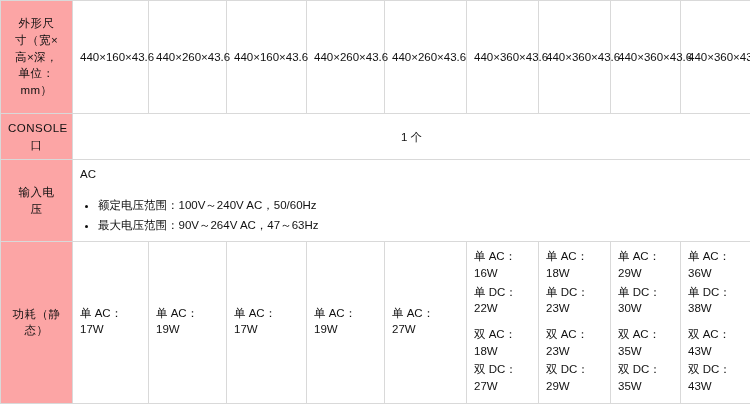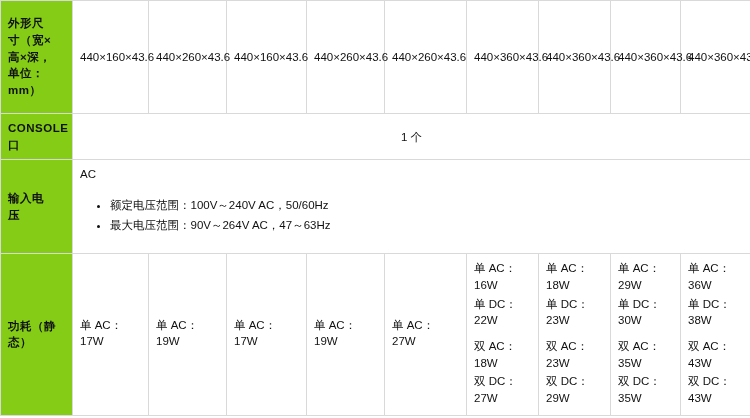--- a/index.html
+++ b/index.html
@@ -21,24 +21,25 @@
   }
   table.spec td {
     border: 1px solid #d9d9d9;
     vertical-align: middle;
     padding: 6px 7px;
     font-size: 11.5px;
     line-height: 1.45;
     color: #111111;
   }
   td.label {
-    background: #84cc16;
-    font-weight: bold;
+    background: #fca5a5;
+    font-weight: normal;
     width: 72px;
     letter-spacing: 0.5px;
+    text-align: center;
   }
   td.label .lbl {
     display: block;
   }
   .col-dim {
     font-size: 11px;
     line-height: 1.5;
   }
   td.weight-cell {
     font-size: 11.5px;
@@ -50,21 +51,21 @@
     margin-left: 8px;
   }
   .volt-cell {
     padding: 8px 10px 10px 10px;
   }
   .volt-cell .ac-title {
     font-size: 11.5px;
     margin-bottom: 12px;
   }
   .volt-cell ul {
-    margin: 12px;
+    margin: 0;
     padding-left: 18px;
   }
   .volt-cell li {
     font-size: 11.5px;
     line-height: 1.75;
   }
   .power-cell {
     font-size: 11px;
     line-height: 1.55;
     vertical-align: middle;

